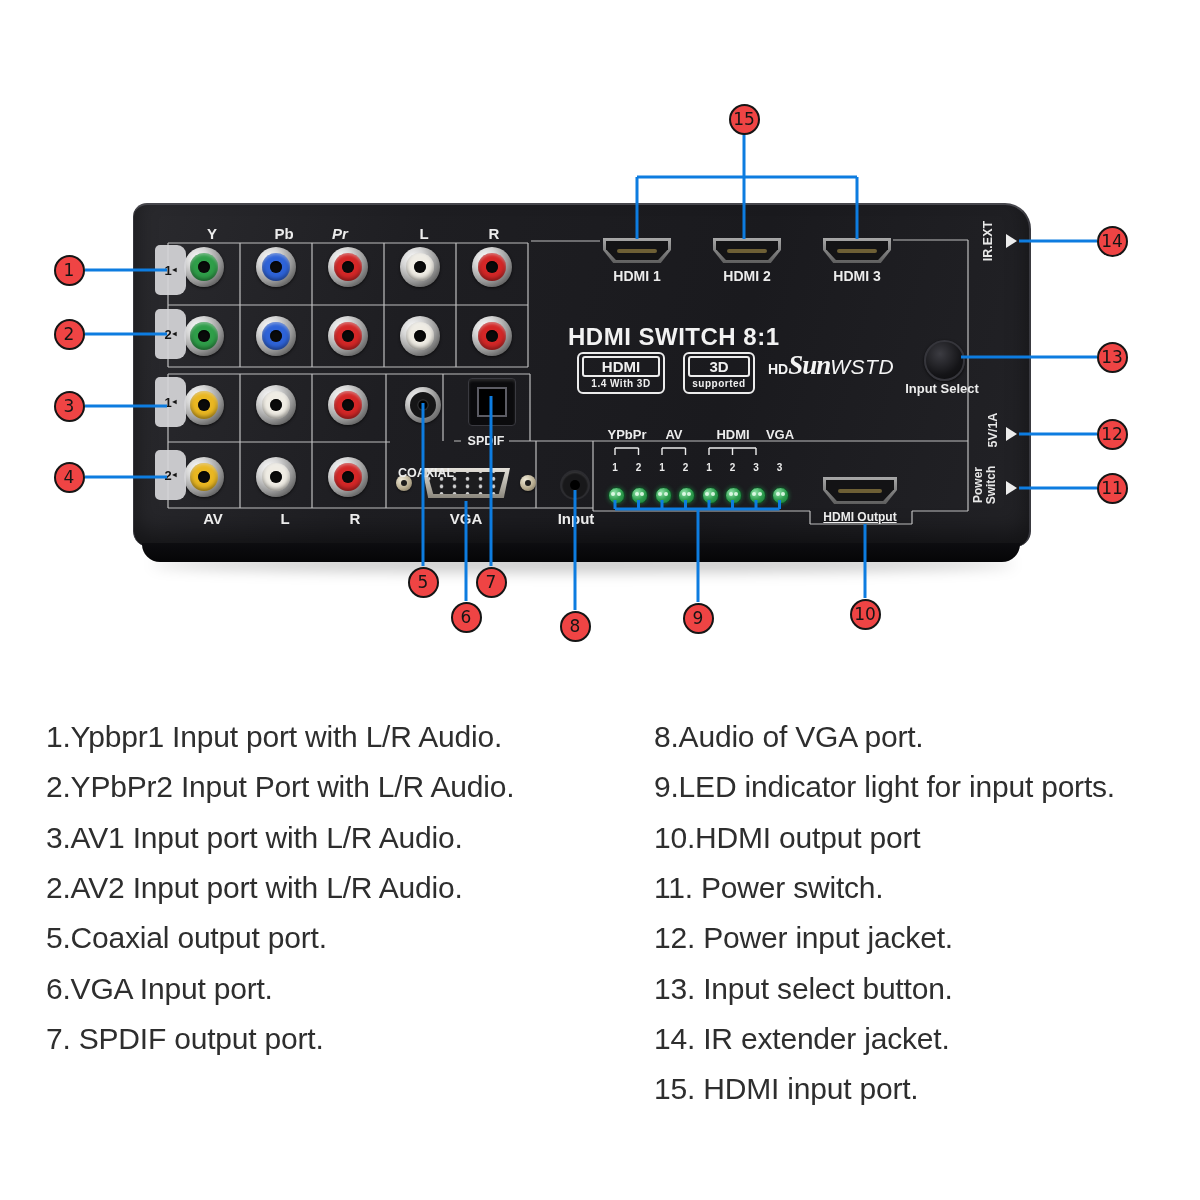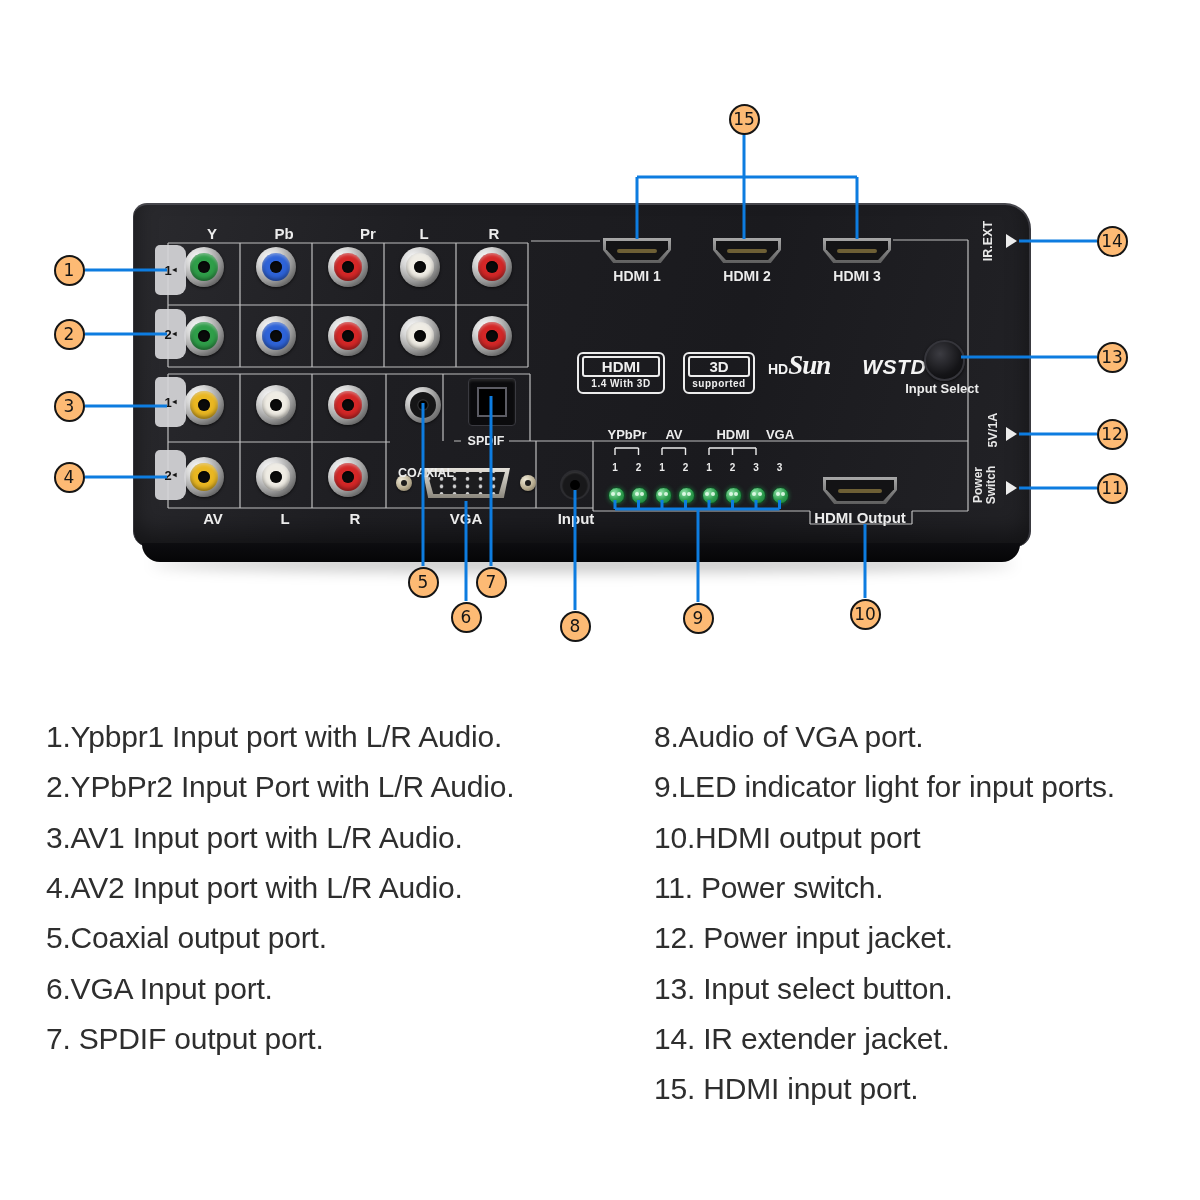--- a/index.html
+++ b/index.html
@@ -29,21 +29,21 @@
   .badge{position:absolute;top:352px;border:2px solid #ececec;border-radius:6px;
     color:#f0f0f0;text-align:center;padding:2px 3px;z-index:3;background:transparent;}
   .badge .b-top{border:2px solid #ececec;border-radius:3px;font-weight:bold;font-size:15px;
     line-height:17px;padding:0 5px;}
   .badge .b-bot{font-size:10px;line-height:13px;font-weight:bold;letter-spacing:.5px;}
   #badge-hdmi{left:577px;width:78px;}
   #badge-3d{left:683px;width:62px;}
   #logo{position:absolute;left:768px;top:350px;color:#f4f4f4;z-index:3;white-space:nowrap;}
   #logo .l-hd{font-size:14px;font-weight:bold;letter-spacing:0;}
   #logo .l-sun{font-family:"Liberation Serif",serif;font-style:italic;font-weight:bold;font-size:27px;letter-spacing:-1px;text-align:right;}
-  #logo .l-wstd{font-style:italic;font-weight:bold;font-size:21px;letter-spacing:0.5px;padding-left:32px;}
+  #logo .l-wstd{font-style:italic;font-weight:normal;font-size:21px;letter-spacing:0.5px;}
   
   .jack{position:absolute;width:40px;height:40px;border-radius:50%;z-index:3;
     background:radial-gradient(circle at 32% 28%,#fafafa 0%,#d6d6d6 28%,#9a9a9a 58%,#5c5c5c 82%,#474747 100%);
     box-shadow:0 1px 3px rgba(0,0,0,.65);}
   .jack::before{content:"";position:absolute;inset:6px;border-radius:50%;background:var(--c);
     box-shadow:inset 0 2px 3px rgba(255,255,255,.35),inset 0 -2px 4px rgba(0,0,0,.45);}
   .jack::after{content:"";position:absolute;inset:14px;border-radius:50%;background:#0a0a0a;
     box-shadow:inset 0 1px 2px #000;}
   .c-green{--c:#2f9e49;} .c-blue{--c:#2e63d8;} .c-red{--c:#d32727;}
   .c-white{--c:#efece4;} .c-yellow{--c:#e9b722;}
@@ -96,21 +96,21 @@
   
   .row-tab{position:absolute;left:155px;width:31px;height:50px;background:rgba(214,214,217,.92);
     border-radius:5px 9px 9px 5px;z-index:3;display:flex;align-items:center;justify-content:center;
     gap:1px;color:#141414;font-size:13px;font-weight:bold;}
   .row-tab .tab-arrow{font-size:8px;line-height:8px;}
   
   .edge-label{position:absolute;color:#e8e8e8;font-weight:bold;font-size:12.5px;z-index:3;
     transform:translate(-50%,-50%) rotate(-90deg);white-space:nowrap;text-align:center;}
   .edge-label.two{line-height:13px;font-size:12px;}
   
-  .callout{position:absolute;width:27px;height:27px;border-radius:50%;background:#fdba74;
+  .callout{position:absolute;width:27px;height:27px;border-radius:50%;background:#ef4444;
     border:2px solid #151515;color:#151515;display:flex;align-items:center;justify-content:center;
     font-family:"DejaVu Sans",sans-serif;font-size:17px;z-index:7;}
   
   .legend-item{position:absolute;color:#2e2e2e;font-size:30px;white-space:nowrap;z-index:3;
     letter-spacing:-0.2px;}
 </style>
 </head>
 <body>
 
 <div id="stage">
@@ -127,20 +127,21 @@
              M168 442H390 M454 441H461 M509 441H968
              M593 511H810 M810 511V524 M810 524H912 M912 524V511 M912 511H968 M968 441V511" stroke="#e6e6e6" stroke-opacity="0.8" stroke-width="1.2" fill="none"></path>
     <path d="M615 448H638.5 M615 448V455 M638.5 448V455
              M662 448H685.5 M662 448V455 M685.5 448V455
              M709 448H756 M709 448V455 M732.5 448V455 M756 448V455" stroke="#ececec" stroke-width="1.4" fill="none"></path>
     <polygon points="1006,234 1006,248 1017,241" fill="#ededed"></polygon>
     <polygon points="1006,427 1006,441 1017,434" fill="#ededed"></polygon>
     <polygon points="1006,481 1006,495 1017,488" fill="#ededed"></polygon>
   </svg>
 
+  <div id="title">HDMI SWITCH 8:1</div>
 
   <div class="badge" id="badge-hdmi">
     <div class="b-top">HDMI</div>
     <div class="b-bot">1.4 With 3D</div>
   </div>
   <div class="badge" id="badge-3d">
     <div class="b-top">3D</div>
     <div class="b-bot">supported</div>
   </div>
   <div id="logo"><span class="l-hd">HD</span><span class="l-sun">Sun</span><span class="l-wstd">WSTD</span></div>
@@ -155,42 +156,42 @@
     <div id="vga-inner"></div>
   </div>
 
   <div class="face-label sm" style="left:426px;top:441px;margin-top:32px;">COAXIAL</div>
   <div class="face-label sm" style="left:486px;top:441px;">SPDIF</div>
 
   <div id="input-select-btn"></div>
   <div class="face-label" style="left:942px;top:388px;font-size:13px;">Input Select</div>
 
   <div class="hdmi-port" style="left:823px;top:477px;width:74px;height:27px;"></div>
-  <div class="face-label" style="left:860px;top:517px;font-size:15px;">HDMI Output</div>
+  <div class="face-label" style="left:860px;top:517px;font-size:12px;text-decoration:underline;">HDMI Output</div>
 
   <div class="edge-label" style="left:988px;top:241px;">IR.EXT</div>
   <div class="edge-label" style="left:993px;top:430px;">5V/1A</div>
   <div class="edge-label two" style="left:985px;top:485px;">
     <div>Power</div>
     <div>Switch</div>
   </div>
 
   <svg class="overlay" id="callout-svg" width="1200" height="1200">
     <path d="M85 270H167 M85 334H167 M85 406H167 M85 477H167
              M744 134V177 M637 177H857 M637 177V239 M744 177V239 M857 177V239
              M1019 241H1097 M961 357H1097 M1019 434H1097 M1019 488H1097
              M423 403V566 M491 396V566 M466 501V601 M575 490V610
              M615 500V509 M638.5 500V509 M662 500V509 M685.5 500V509 M709 500V509 M732.5 500V509 M756 500V509 M779.5 500V509
              M615 509H779.5 M698 509V602 M865 524V598" stroke="#0d7ce0" stroke-width="3" fill="none"></path>
   </svg>
 
   <div id="gen">
       <div class="face-label hdr" style="left: 212px; top: 233px;">Y</div>
       <div class="face-label hdr" style="left: 284px; top: 233px;">Pb</div>
-      <div class="face-label hdr" style="left: 368px; top: 233px;">Pr</div>
+      <div class="face-label hdr" style="left: 340px; top: 233px; font-style: italic;">Pr</div>
       <div class="face-label hdr" style="left: 424px; top: 233px;">L</div>
       <div class="face-label hdr" style="left: 494px; top: 233px;">R</div>
       <div class="face-label btm" style="left: 213px; top: 518px;">AV</div>
       <div class="face-label btm" style="left: 285px; top: 518px;">L</div>
       <div class="face-label btm" style="left: 355px; top: 518px;">R</div>
       <div class="face-label btm" style="left: 466px; top: 518px;">VGA</div>
       <div class="face-label btm" style="left: 576px; top: 518px;">Input</div>
       <div class="jack c-green" style="left: 184px; top: 247px;"></div>
       <div class="jack c-blue" style="left: 256px; top: 247px;"></div>
       <div class="jack c-red" style="left: 328px; top: 247px;"></div>
@@ -262,21 +263,21 @@
       <div class="callout" style="left: 1096.5px; top: 472.5px;">11</div>
       <div class="callout" style="left: 1096.5px; top: 418.5px;">12</div>
       <div class="callout" style="left: 1096.5px; top: 341.5px;">13</div>
       <div class="callout" style="left: 1096.5px; top: 225.5px;">14</div>
       <div class="callout" style="left: 728.5px; top: 103.5px;">15</div>
     </div>
   <div id="legend">
       <div class="legend-item" style="left: 46px; top: 720px;">1.Ypbpr1 Input port with L/R Audio.</div>
       <div class="legend-item" style="left: 46px; top: 770.3px;">2.YPbPr2 Input Port with L/R Audio.</div>
       <div class="legend-item" style="left: 46px; top: 820.6px;">3.AV1 Input port with L/R Audio.</div>
-      <div class="legend-item" style="left: 46px; top: 870.9px;">4.AV2 Input port with L/R Audio.</div>
+      <div class="legend-item" style="left: 46px; top: 870.9px;">2.AV2 Input port with L/R Audio.</div>
       <div class="legend-item" style="left: 46px; top: 921.2px;">5.Coaxial output port.</div>
       <div class="legend-item" style="left: 46px; top: 971.5px;">6.VGA Input port.</div>
       <div class="legend-item" style="left: 46px; top: 1021.8px;">7. SPDIF output port.</div>
       <div class="legend-item" style="left: 654px; top: 720px; text-align: right;">8.Audio of VGA port.</div>
       <div class="legend-item" style="left: 654px; top: 770.3px;">9.LED indicator light for input ports.</div>
       <div class="legend-item" style="left: 654px; top: 820.6px;">10.HDMI output port</div>
       <div class="legend-item" style="left: 654px; top: 870.9px;">11. Power switch.</div>
       <div class="legend-item" style="left: 654px; top: 921.2px;">12. Power input jacket.</div>
       <div class="legend-item" style="left: 654px; top: 971.5px;">13. Input select button.</div>
       <div class="legend-item" style="left: 654px; top: 1021.8px;">14. IR extender jacket.</div>

